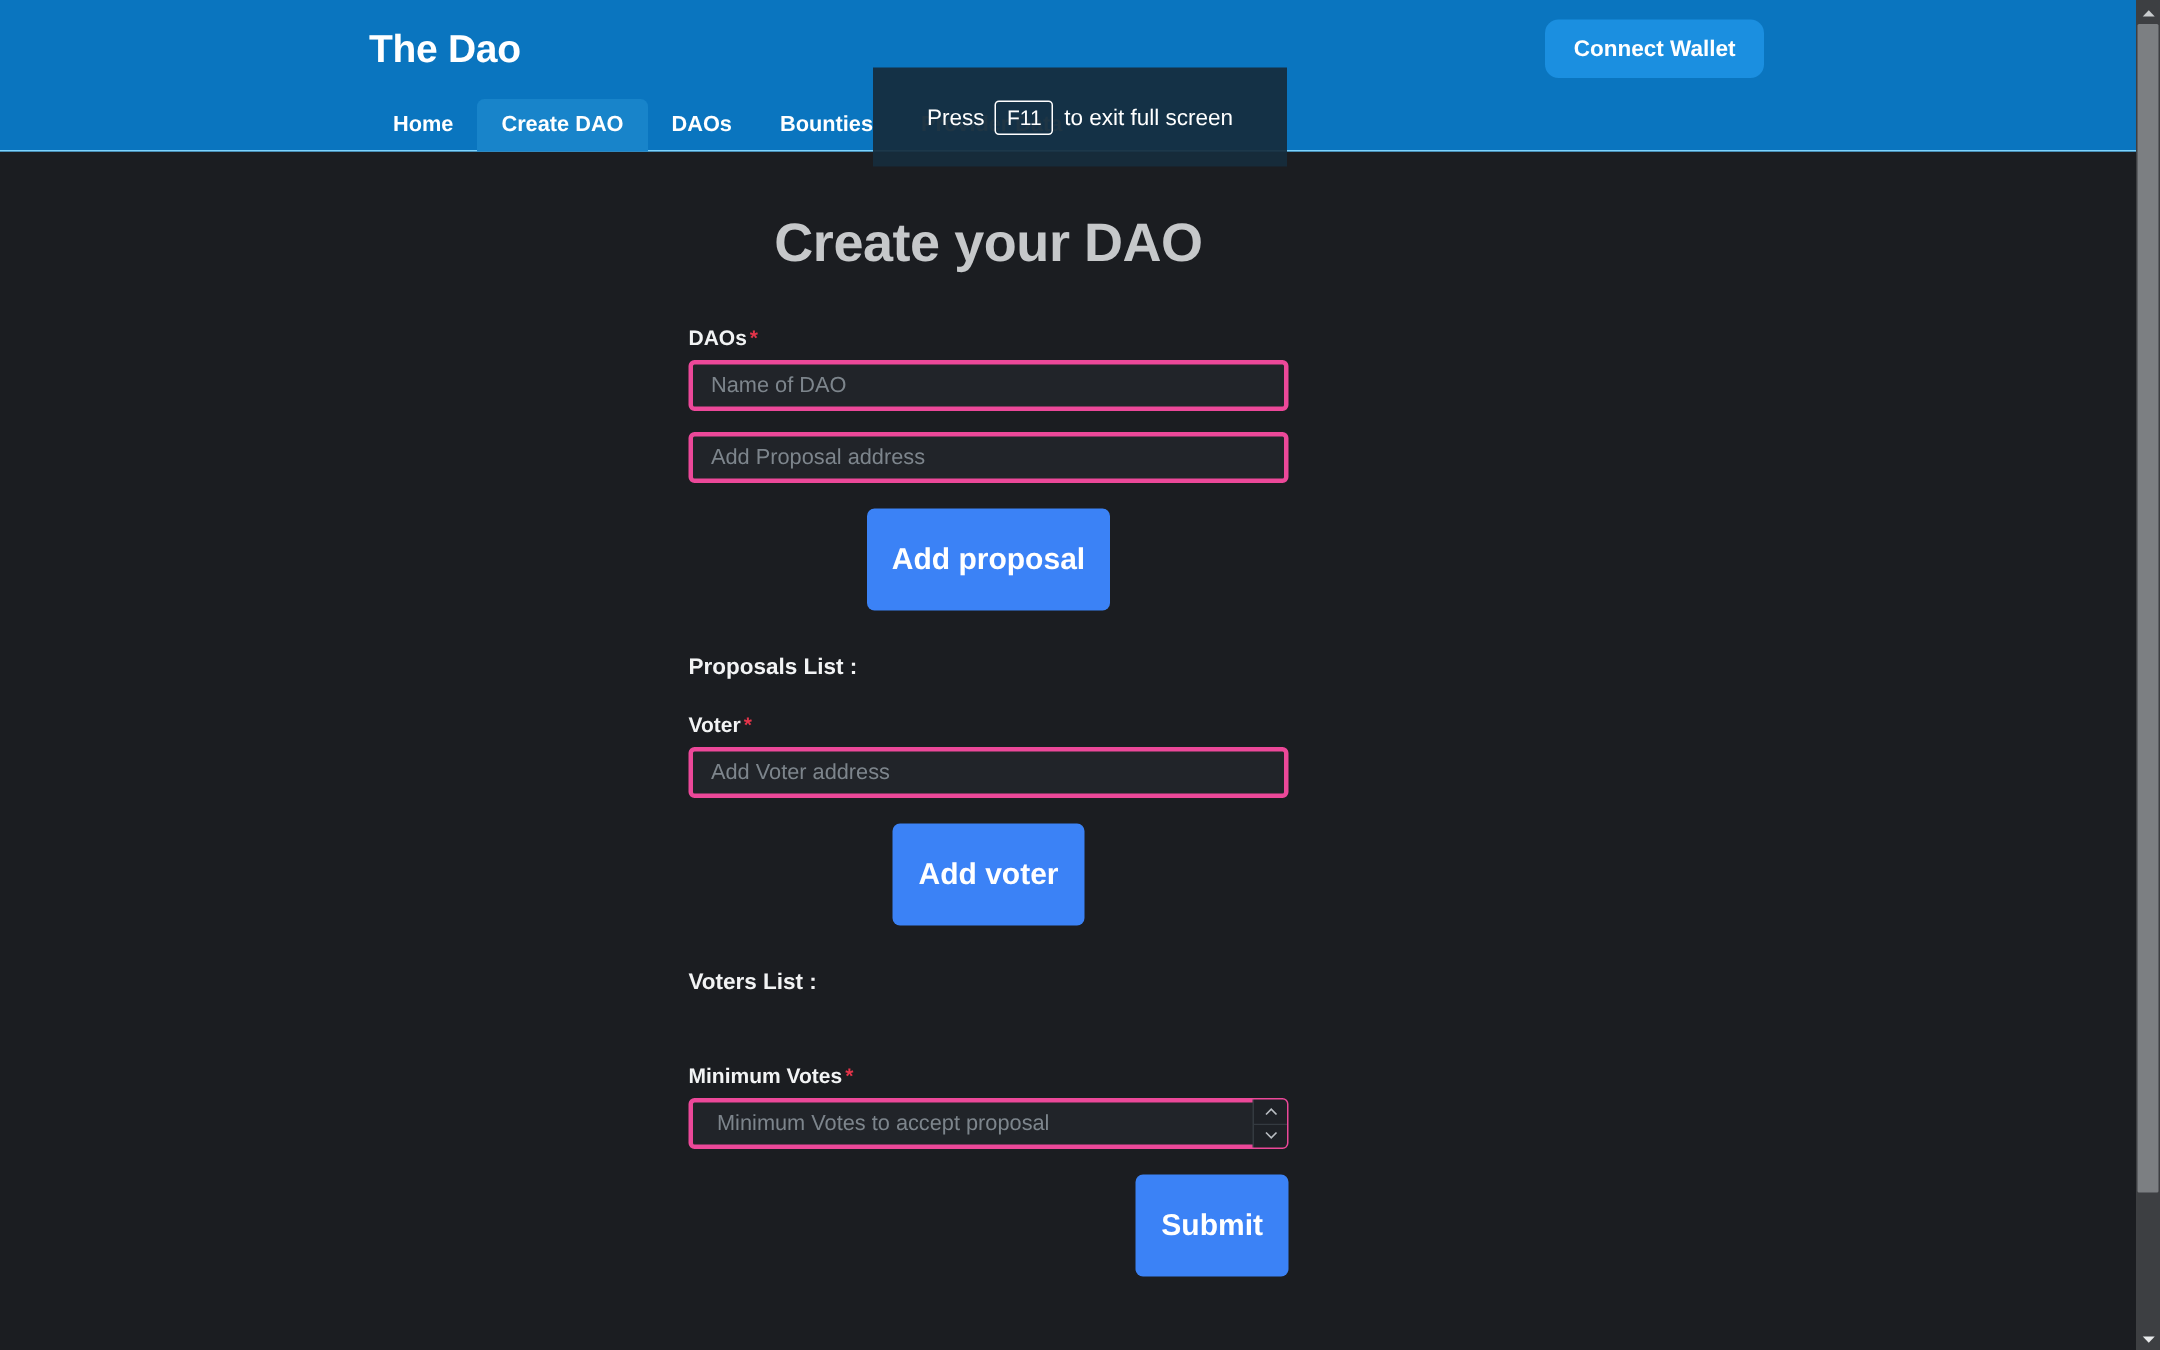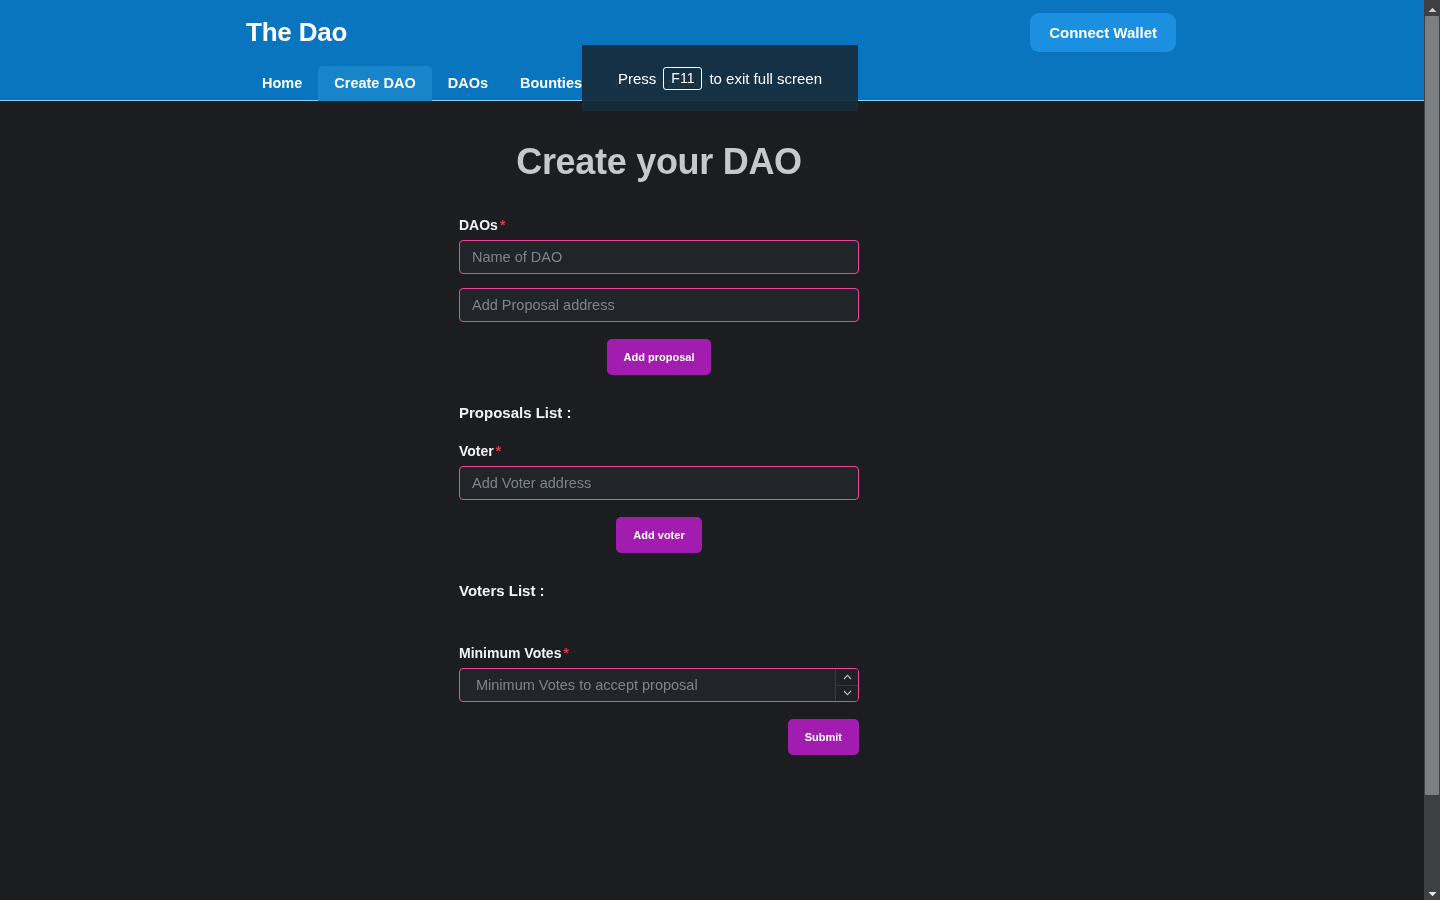--- a/index.html
+++ b/index.html
@@ -144,21 +144,21 @@
     color: #f2f3f4;
     margin-bottom: 7px;
     display: block;
   }
   .req { color: #e3344a; font-weight: bold; margin-left: 2px; }
 
   .text-input {
     width: 400px;
     height: 34px;
     background: #212429;
-    border: 1px solid #ec4899;
+    border: 3px solid #ec4899;
     border-radius: 4px;
     color: #dfe2e5;
     font-size: 14.5px;
     font-family: "Liberation Sans", sans-serif;
     padding: 0 12px;
     outline: none;
   }
   .text-input::placeholder { color: #7d858c; }
 
   .number-wrap {
@@ -190,26 +190,26 @@
   }
   .spin-btn.up { border-bottom: 1px solid #343a40; border-radius: 0 3px 0 0; }
   .spin-btn.down { border-radius: 0 0 3px 0; }
   .spin-btn svg { display: block; }
 
   .btn-row { display: flex; margin-top: 17px; }
   .btn-row.center { justify-content: center; }
   .btn-row.right { justify-content: flex-end; }
 
   .action-btn {
-    background: #a21caf;
+    background: #3b82f6;
     color: #ffffff;
     border: none;
     border-radius: 5px;
-    padding: 10px 17px;
-    font-size: 11px;
+    padding: 26px 17px;
+    font-size: 20px;
     font-weight: bold;
     font-family: "Liberation Sans", sans-serif;
     cursor: pointer;
     line-height: 16px;
   }
 
   .list-heading {
     font-size: 15px;
     font-weight: bold;
     color: #f2f3f4;

